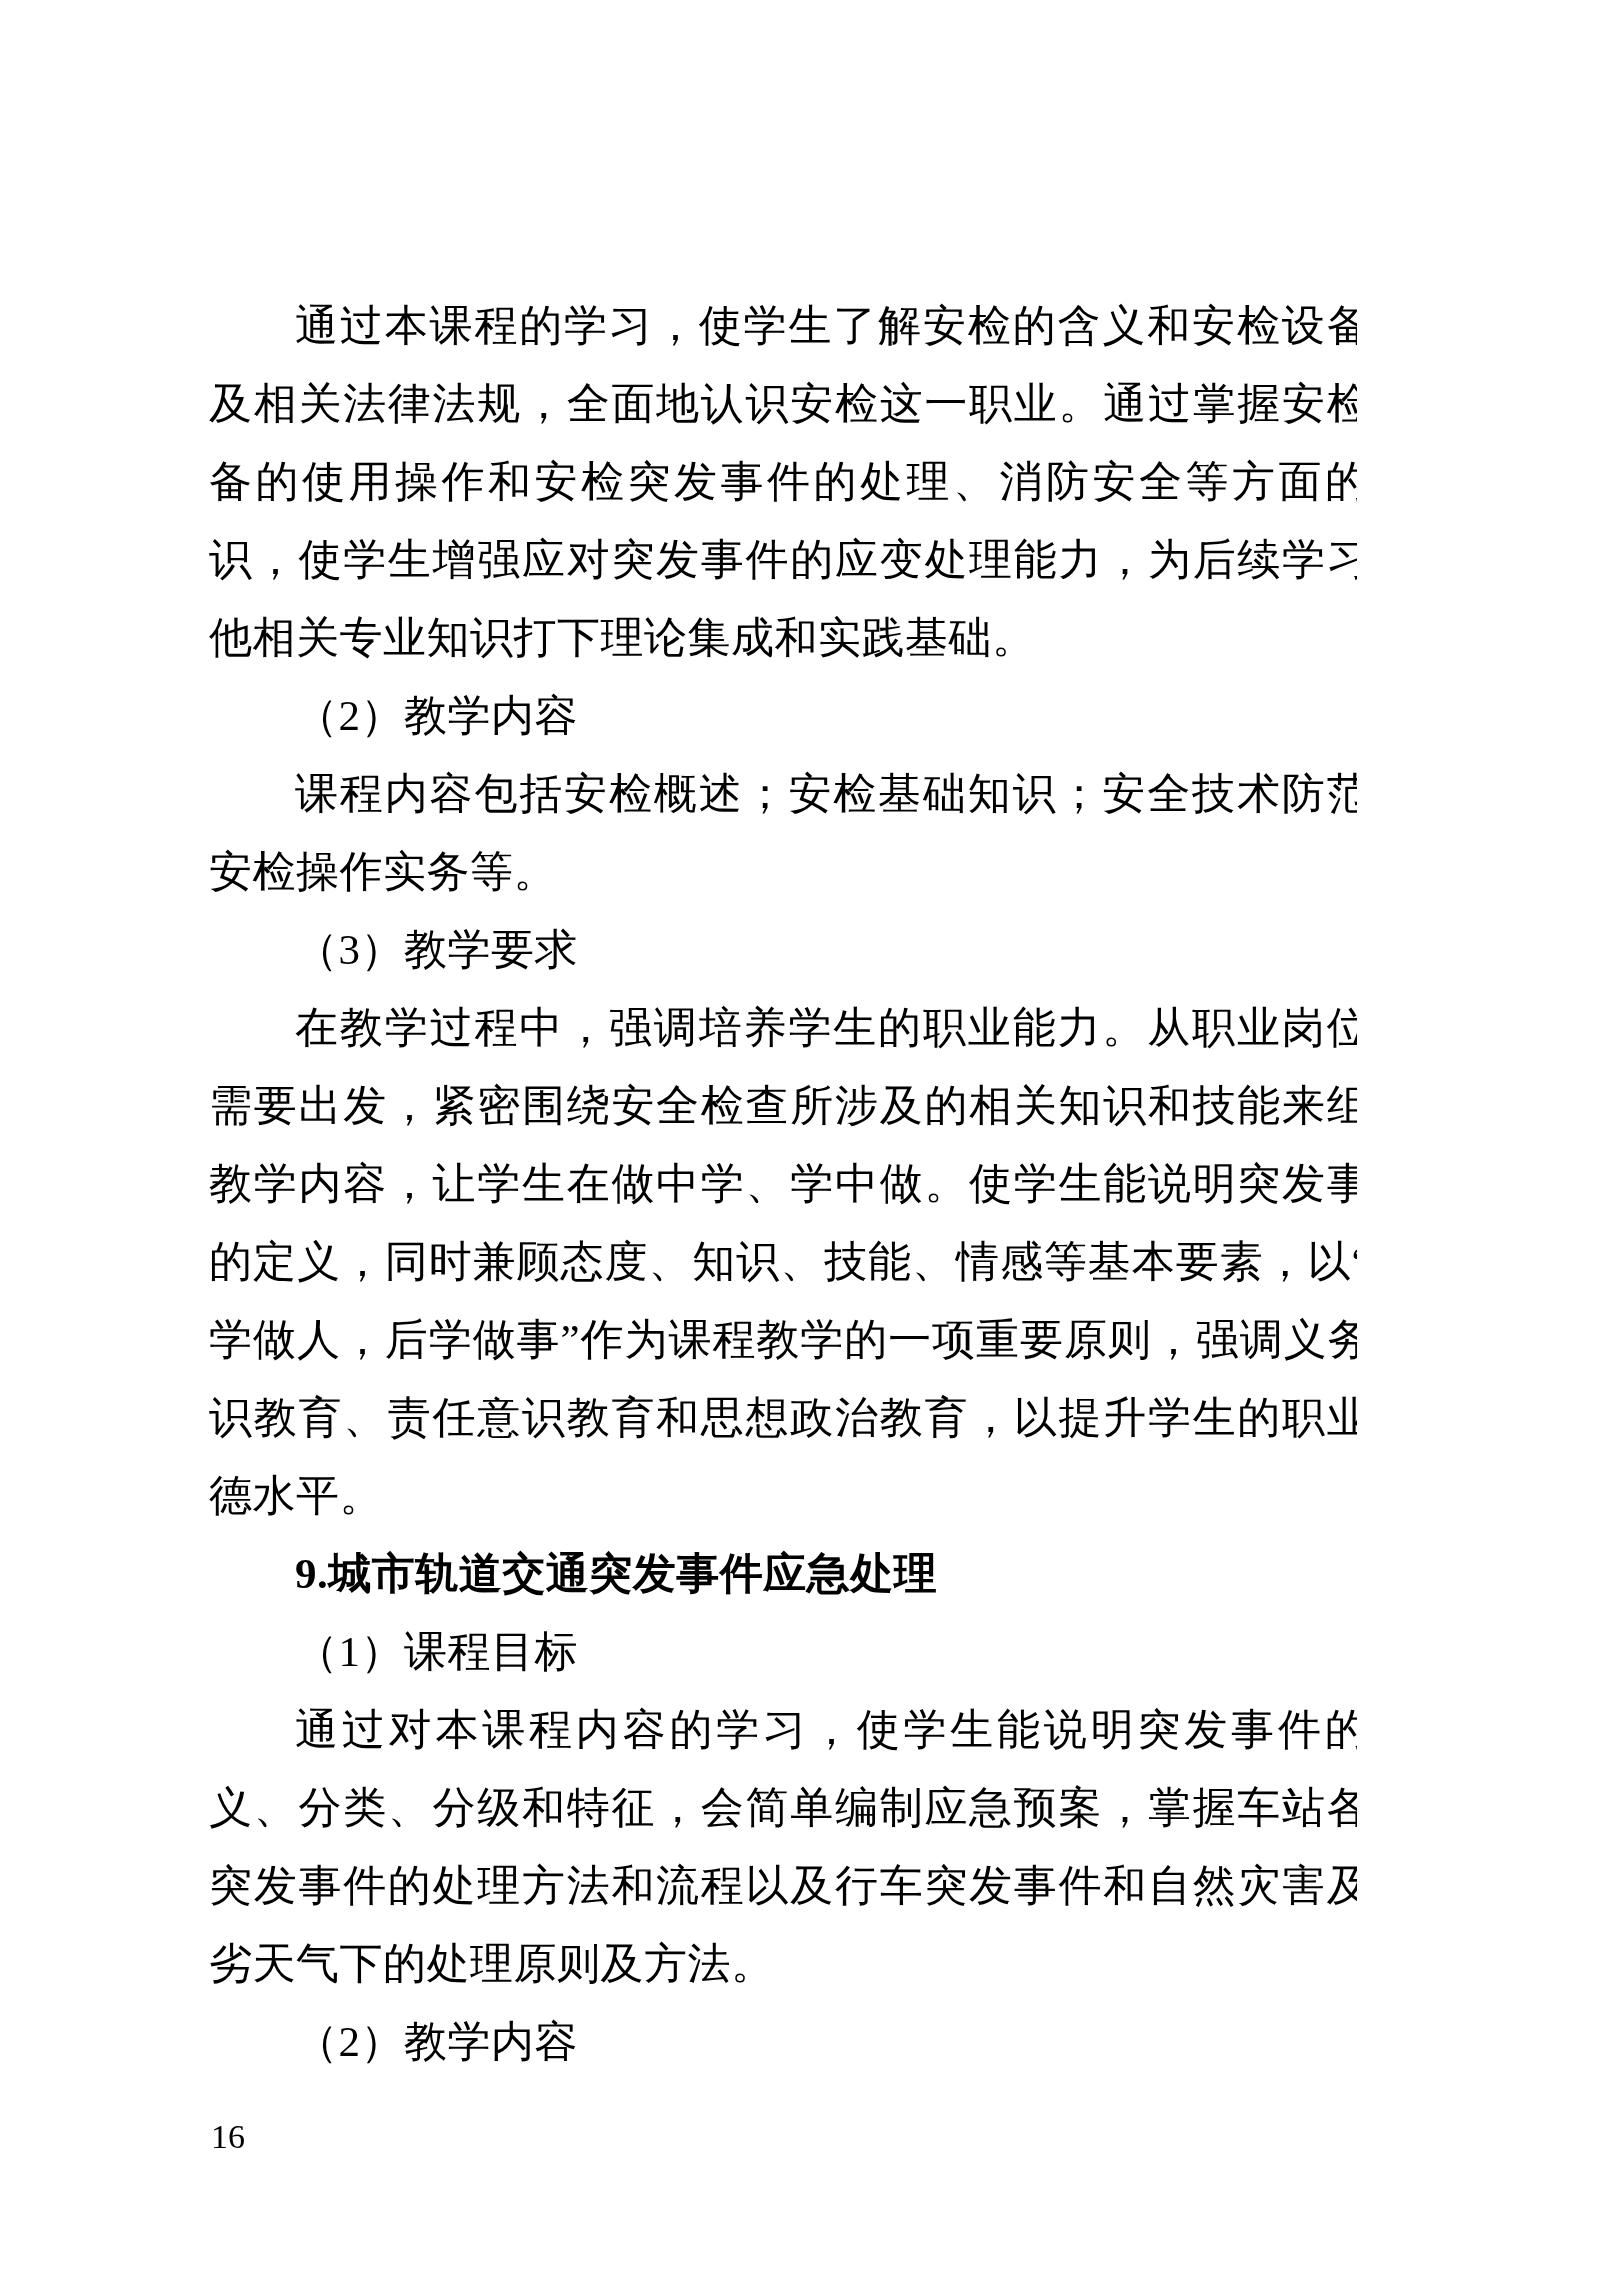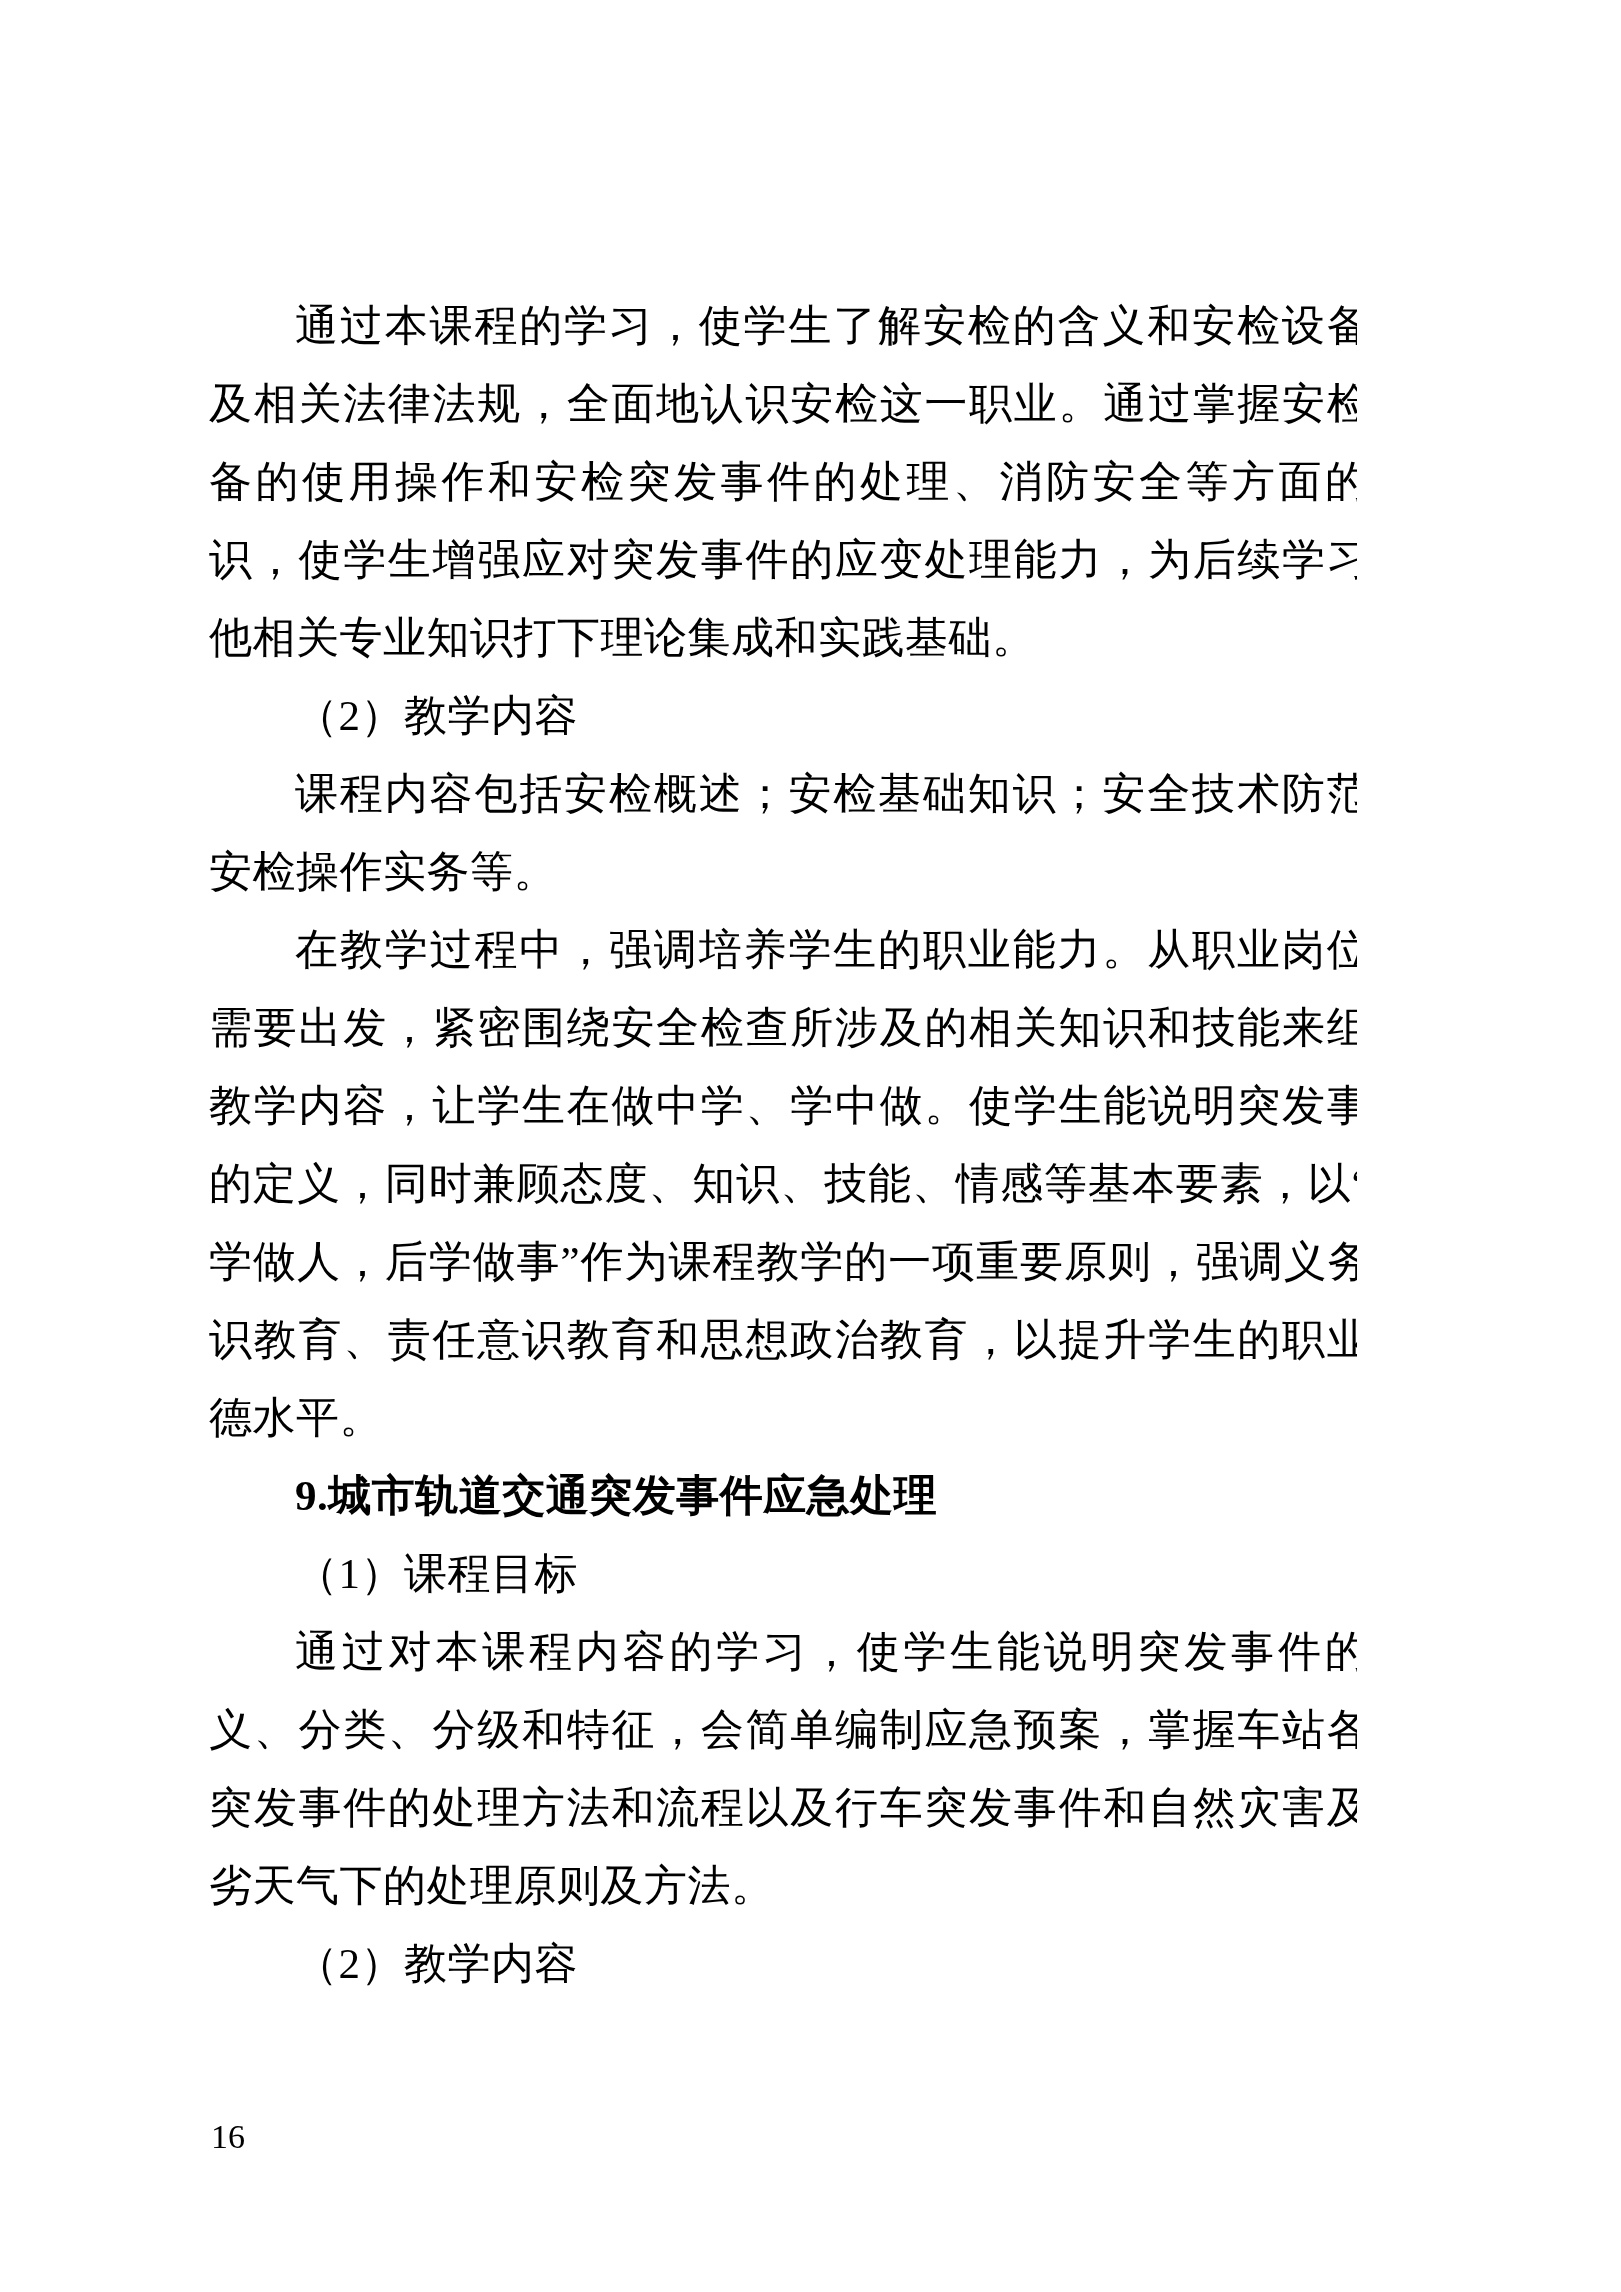--- a/index.html
+++ b/index.html
@@ -59,20 +59,21 @@
 
 <div class="page">
 
   <div class="text-content">
     <p class="para">通过本课程的学习，使学生了解安检的含义和安检设备以及相关法律法规，全面地认识安检这一职业。通过掌握安检设备的使用操作和安检突发事件的处理、消防安全等方面的知识，使学生增强应对突发事件的应变处理能力，为后续学习其他相关专业知识打下理论集成和实践基础。</p>
 
     <p class="sub-heading">（2）教学内容</p>
 
     <p class="para">课程内容包括安检概述；安检基础知识；安全技术防范；安检操作实务等。</p>
 
+    <p class="sub-heading">（3）教学要求</p>
 
     <p class="para">在教学过程中，强调培养学生的职业能力。从职业岗位的需要出发，紧密围绕安全检查所涉及的相关知识和技能来组织教学内容，让学生在做中学、学中做。使学生能说明突发事件的定义，同时兼顾态度、知识、技能、情感等基本要素，以“先学做人，后学做事”作为课程教学的一项重要原则，强调义务意识教育、责任意识教育和思想政治教育，以提升学生的职业道德水平。</p>
 
     <p class="section-heading">9.城市轨道交通突发事件应急处理</p>
 
     <p class="sub-heading">（1）课程目标</p>
 
     <p class="para">通过对本课程内容的学习，使学生能说明突发事件的定义、分类、分级和特征，会简单编制应急预案，掌握车站各类突发事件的处理方法和流程以及行车突发事件和自然灾害及恶劣天气下的处理原则及方法。</p>
 
     <p class="sub-heading">（2）教学内容</p>

